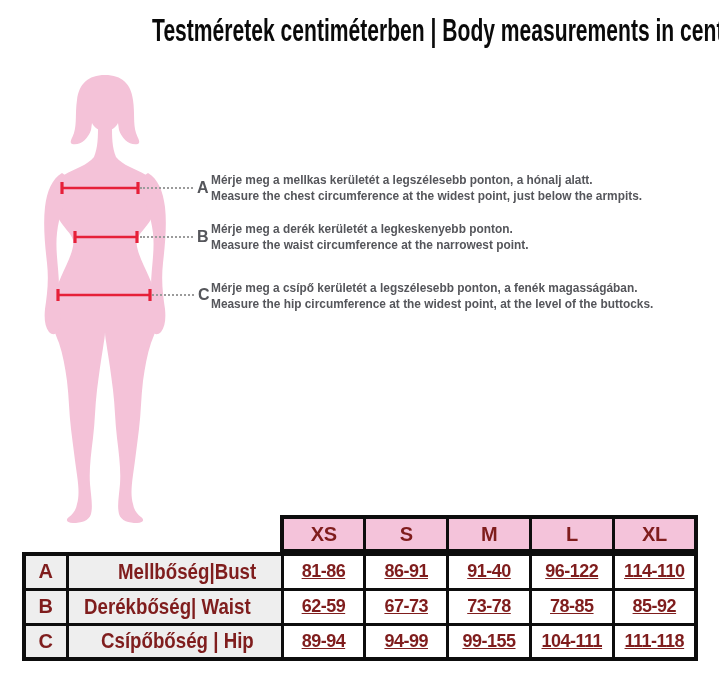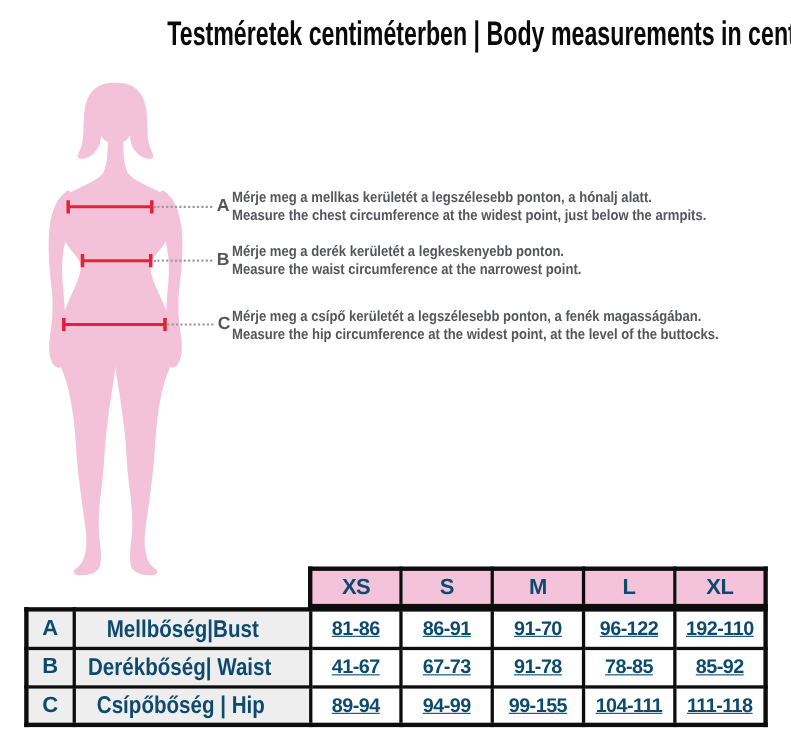--- a/index.html
+++ b/index.html
@@ -32,27 +32,27 @@
   .d-a{top:172px;}
   .d-b{top:221px;}
   .d-c{top:280px;}
   .desc div{
     font-size:13.5px;font-weight:700;color:#55565b;line-height:16px;white-space:nowrap;
     transform:scaleX(0.88);transform-origin:left center;
   }
   
   table{border-collapse:collapse;table-layout:fixed;}
   td{border:3px solid #0d0d0d;text-align:center;vertical-align:middle;
-     font-weight:700;color:#0c4a6e;padding:0;overflow:hidden;}
+     font-weight:700;color:#7f1d1d;padding:0;overflow:hidden;}
   .header-table{position:absolute;left:280px;top:515px;width:418px;height:38px;border:4px solid #0d0d0d;}
   .header-table td{font-size:20px;letter-spacing:-0.5px;background:#f4c3da;}
   .body-table{position:absolute;left:22px;top:552px;width:676px;height:106px;border:4px solid #0d0d0d;}
   .body-table tr{height:35px;}
   .letter-cell{background:#eeeeee;font-size:20px;}
-  .label-cell{background:#eeeeee;text-align:center;padding-left:7px;}
+  .label-cell{background:#eeeeee;text-align:right;padding-left:7px;}
   .label-cell span{
     display:inline-block;font-size:22px;white-space:nowrap;
     transform:scaleX(0.85);transform-origin:left center;
   }
   .value-cell{background:#ffffff;font-size:18px;letter-spacing:-0.5px;text-decoration:underline;}
 </style>
 </head>
 <body>
 
 <div class="page">
@@ -147,30 +147,30 @@
         <col>
         <col>
         <col>
       </colgroup>
     <tbody>
       <tr>
         <td class="letter-cell">A</td>
         <td class="label-cell"><span>Mellbőség|Bust</span></td>
         <td class="value-cell">81-86</td>
         <td class="value-cell">86-91</td>
-        <td class="value-cell">91-70</td>
+        <td class="value-cell">91-40</td>
         <td class="value-cell">96-122</td>
-        <td class="value-cell">192-110</td>
+        <td class="value-cell">114-110</td>
       </tr>
       <tr>
         <td class="letter-cell">B</td>
         <td class="label-cell"><span>Derékbőség| Waist</span></td>
-        <td class="value-cell">41-67</td>
+        <td class="value-cell">62-59</td>
         <td class="value-cell">67-73</td>
-        <td class="value-cell">91-78</td>
+        <td class="value-cell">73-78</td>
         <td class="value-cell">78-85</td>
         <td class="value-cell">85-92</td>
       </tr>
       <tr>
         <td class="letter-cell">C</td>
         <td class="label-cell"><span>Csípőbőség | Hip</span></td>
         <td class="value-cell">89-94</td>
         <td class="value-cell">94-99</td>
         <td class="value-cell">99-155</td>
         <td class="value-cell">104-111</td>

